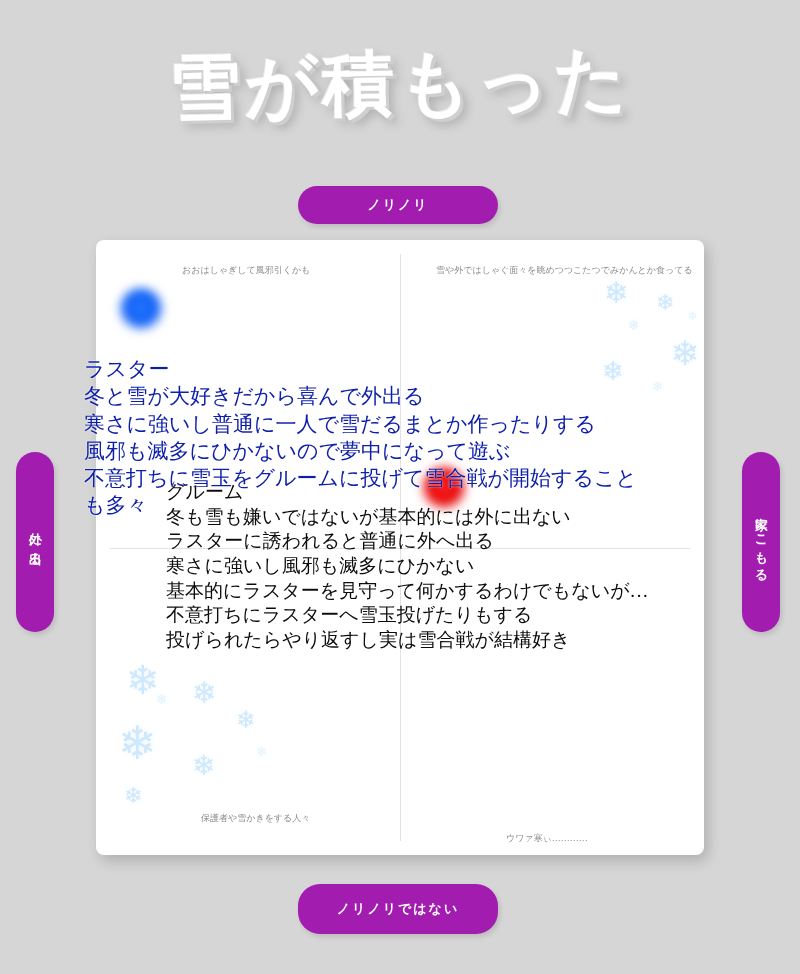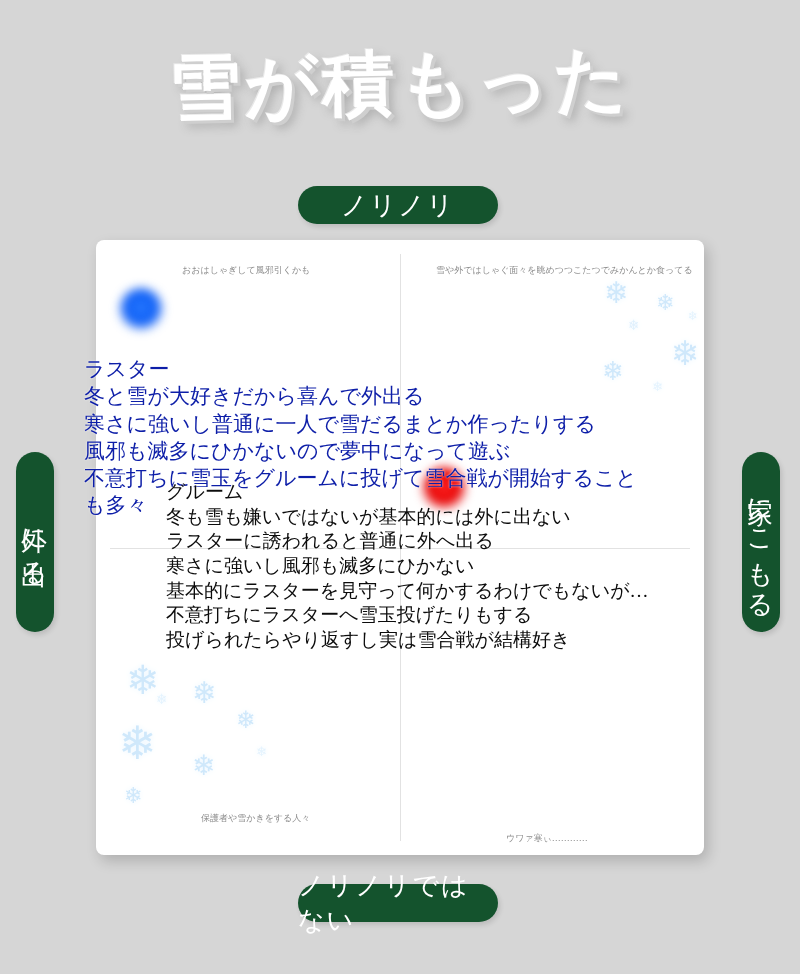--- a/index.html
+++ b/index.html
@@ -32,42 +32,43 @@
       -1px -1px 0 #e9e9e9,
        6px 6px 10px rgba(120,120,120,.45);
     line-height: 1.05;
     white-space: nowrap;
     transform: rotate(-1.2deg);
   }
 
   
   .axis-pill {
     position: absolute;
-    background: #14532d;
+    background: #a21caf;
     color: #ffffff;
-    font-size: 26px;
+    font-size: 13px;
     letter-spacing: 2px;
     border-radius: 22px;
     display: flex;
     align-items: center;
     justify-content: center;
     box-shadow: 2px 3px 5px rgba(0,0,0,.12);
     font-family: "DejaVu Sans", sans-serif;
+    font-weight: bold;
   }
   #pill-top {
     top: 186px;
     left: 298px;
     width: 200px;
     height: 38px;
   }
   #pill-bottom {
     top: 884px;
     left: 298px;
     width: 200px;
-    height: 38px;
+    height: 50px;
   }
   #pill-left {
     top: 452px;
     left: 16px;
     width: 38px;
     height: 180px;
     writing-mode: vertical-rl;
     text-orientation: upright;
   }
   #pill-right {

